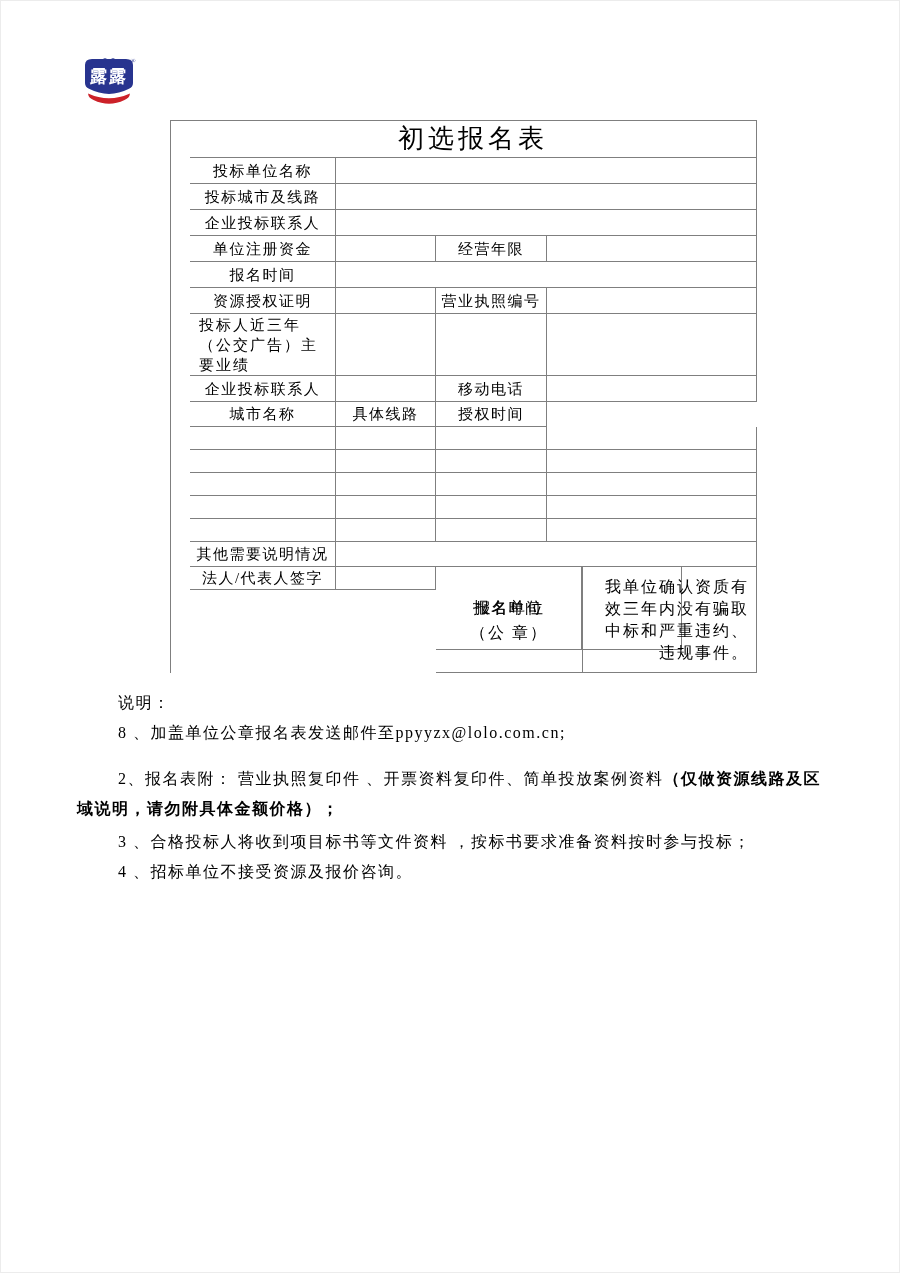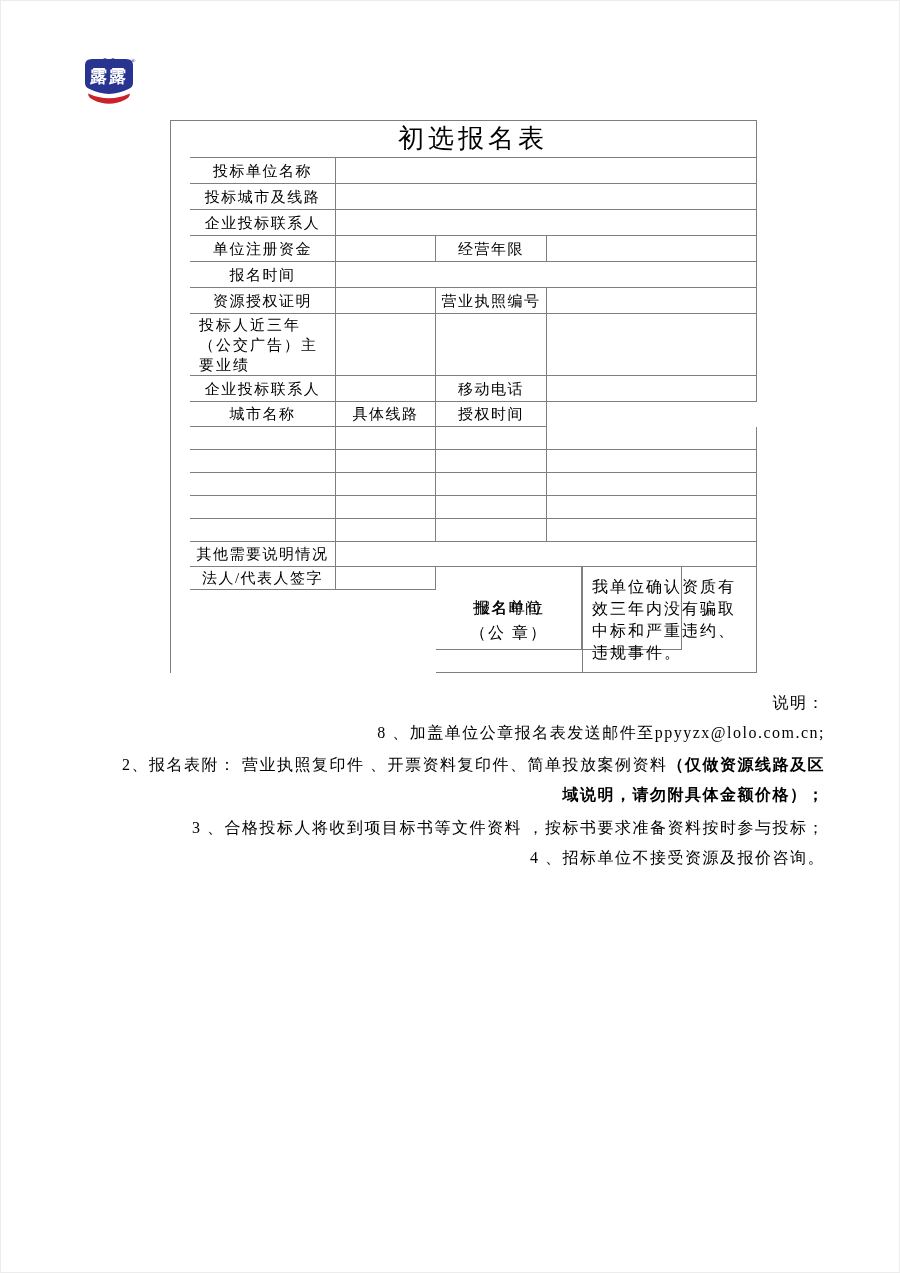--- a/index.html
+++ b/index.html
@@ -27,31 +27,31 @@
   .cFull { width:567px; }
   .c3m { width:147px; }          
   .c4m { width:174px; }          
   .h37 { height:37px; } .h26 { height:26px; } .h62 { height:62px; } .h25 { height:25px; }
   .h23 { height:23px; } .h83 { height:83px; } .h106 { height:106px; }
   .title { font-size:26px; letter-spacing:4px; }
   .leftcell { justify-content:flex-start; text-align:left; padding:0 6px 0 9px; }
   .stack { display:flex; flex-direction:row; width:246px; }
   .sealcell { flex-direction:column; line-height:25px; font-size:16px; letter-spacing:2px; }
   .declcell {
-    justify-content:flex-start; text-align:left; align-items:center;
+    justify-content:flex-start; text-align:right; align-items:center;
     padding:4px 7px 4px 9px; font-size:16px; letter-spacing:2px; line-height:22px;
   }
   .perfcell { font-size:15px; letter-spacing:2px; }
   
   .notes {
     position:absolute; left:77px; top:688px; width:748px;
     font-size:16px; letter-spacing:1.5px; line-height:30px;
   }
-  .notes p { margin:0; text-indent:41px;text-align:right; }
-  .notes .sp2 { margin-top:2px; margin-bottom:3px; }
+  .notes p { margin:0; text-indent:41px; }
+  .notes .sp2 { margin-top:16px; margin-bottom:3px; }
   .notes b { font-weight:bold; }
 </style>
 </head>
 <body>
 
 <div class="page">
 
   <svg class="logo" viewBox="0 0 60 54">
     <path d="M6,10 Q6,4 13,4 L24,4 Q26,2.5 28,4 L32,4 Q34,2.5 36,4 L47,4 Q54,4 54,10 L54,28 Q54,32 50,33.8 Q30,44 10,33.8 Q6,32 6,28 Z" fill="#28348f"></path>
     <text x="30" y="27" text-anchor="middle" style="font-size:17px; font-weight:bold; letter-spacing:2px;" fill="#ffffff">露露</text>

